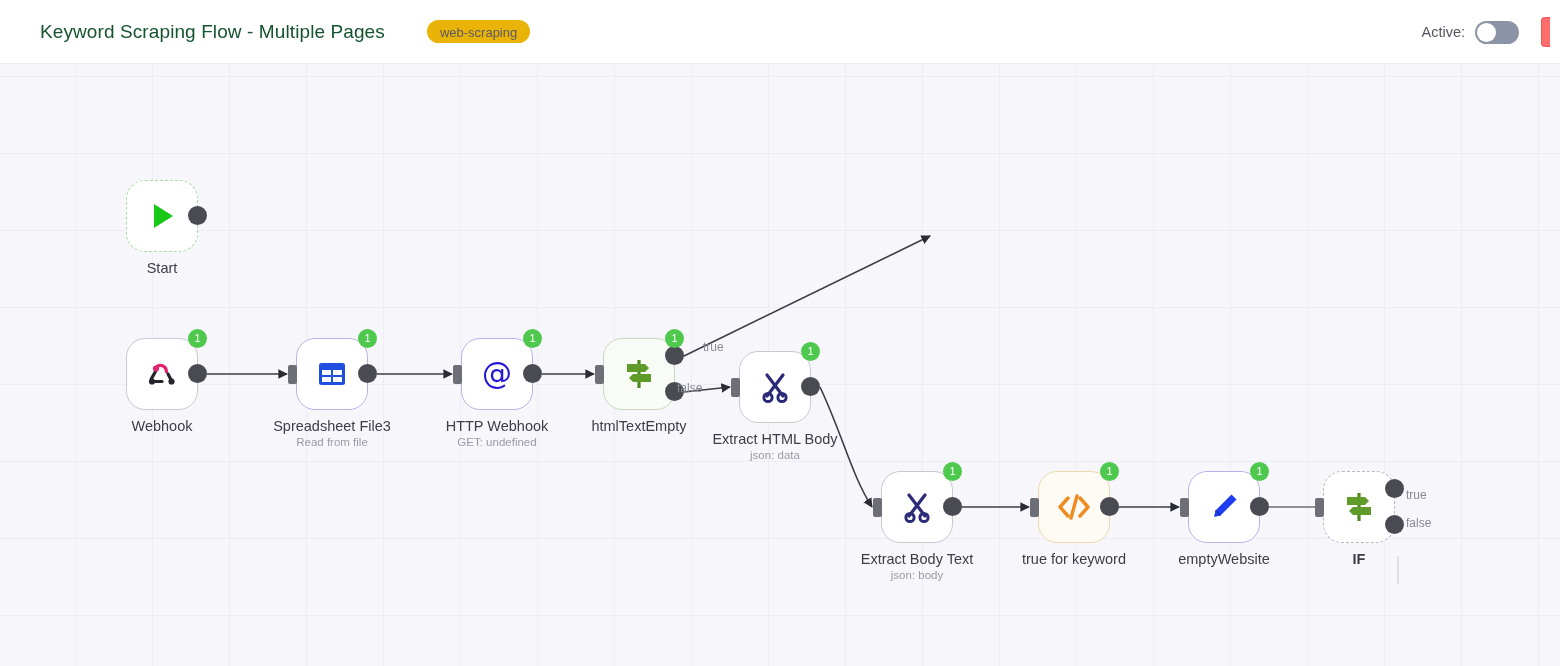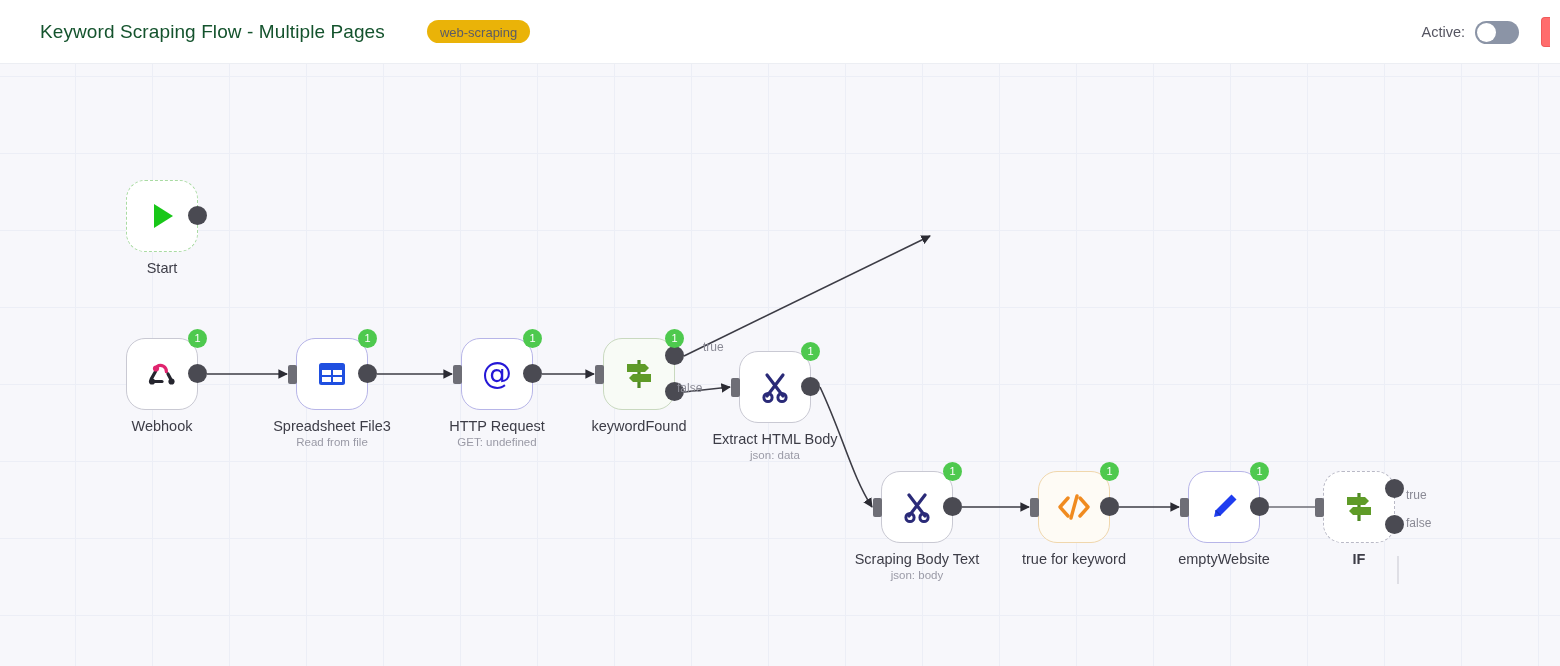--- a/index.html
+++ b/index.html
@@ -232,39 +232,39 @@
     <div class="node purple" style="left:461px; top:274px;">
       <div class="badge">1</div>
       <div class="box">
         <svg class="ico" width="38" height="38" viewBox="0 0 38 38">
           <text x="19" y="29" font-family="DejaVu Sans, sans-serif" font-size="30" fill="#2417d6" text-anchor="middle">@</text>
         </svg>
       </div>
       <div class="port-in"></div>
       <div class="port-out"></div>
       <div class="caption">
-        <div class="nm">HTTP Request</div>
+        <div class="nm">HTTP Webhook</div>
         <div class="sub">GET: undefined</div>
       </div>
     </div>
 
     <div class="node green" style="left:603px; top:274px;">
       <div class="badge">1</div>
       <div class="box">
         <svg class="ico" width="36" height="36" viewBox="0 0 36 36">
           <rect x="16.4" y="4" width="3.2" height="28" fill="#4f8a23"></rect>
           <path d="M6 8 h18 l4 4 l-4 4 H6 z" fill="#5f9b28"></path>
           <path d="M30 18 H12 l-4 4 l4 4 h18 z" fill="#5f9b28"></path>
         </svg>
       </div>
       <div class="port-in"></div>
       <div class="port-out t"></div>
       <div class="port-out f"></div>
       <div class="caption">
-        <div class="nm">keywordFound</div>
+        <div class="nm">htmlTextEmpty</div>
       </div>
     </div>
     <div class="port-label" style="left:703px; top:276px;">true</div>
     <div class="port-label" style="left:677px; top:317px;">false</div>
 
 
     <div class="node" style="left:739px; top:287px;">
       <div class="badge">1</div>
       <div class="box">
         <svg class="ico" width="34" height="34" viewBox="0 0 34 34">
@@ -288,21 +288,21 @@
         <svg class="ico" width="34" height="34" viewBox="0 0 34 34">
           <path d="M9 5 L25 26" stroke="#2a2a78" stroke-width="3.2" fill="none" stroke-linecap="round"></path>
           <path d="M25 5 L9 26" stroke="#2a2a78" stroke-width="3.2" fill="none" stroke-linecap="round"></path>
           <circle cx="10" cy="27.5" r="4.1" fill="none" stroke="#2a2a78" stroke-width="3"></circle>
           <circle cx="24" cy="27.5" r="4.1" fill="none" stroke="#2a2a78" stroke-width="3"></circle>
         </svg>
       </div>
       <div class="port-in"></div>
       <div class="port-out"></div>
       <div class="caption">
-        <div class="nm">Scraping Body Text</div>
+        <div class="nm">Extract Body Text</div>
         <div class="sub">json: body</div>
       </div>
     </div>
 
     <div class="node orange" style="left:1038px; top:407px;">
       <div class="badge">1</div>
       <div class="box">
         <svg class="ico" width="36" height="34" viewBox="0 0 36 34">
           <path d="M12 8 L4 17 L12 26" stroke="#f08b20" stroke-width="3.4" fill="none" stroke-linecap="round" stroke-linejoin="round"></path>
           <path d="M24 8 L32 17 L24 26" stroke="#f08b20" stroke-width="3.4" fill="none" stroke-linecap="round" stroke-linejoin="round"></path>

